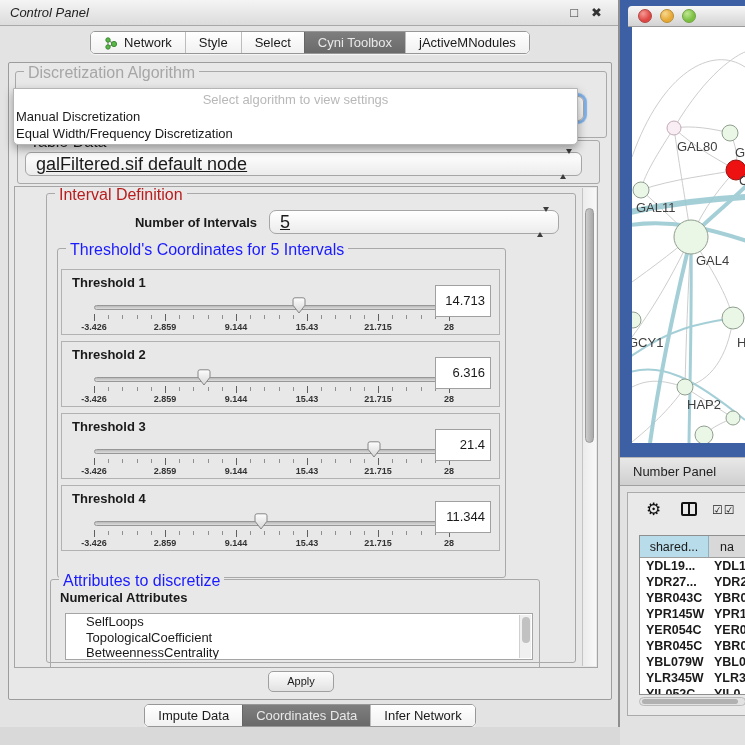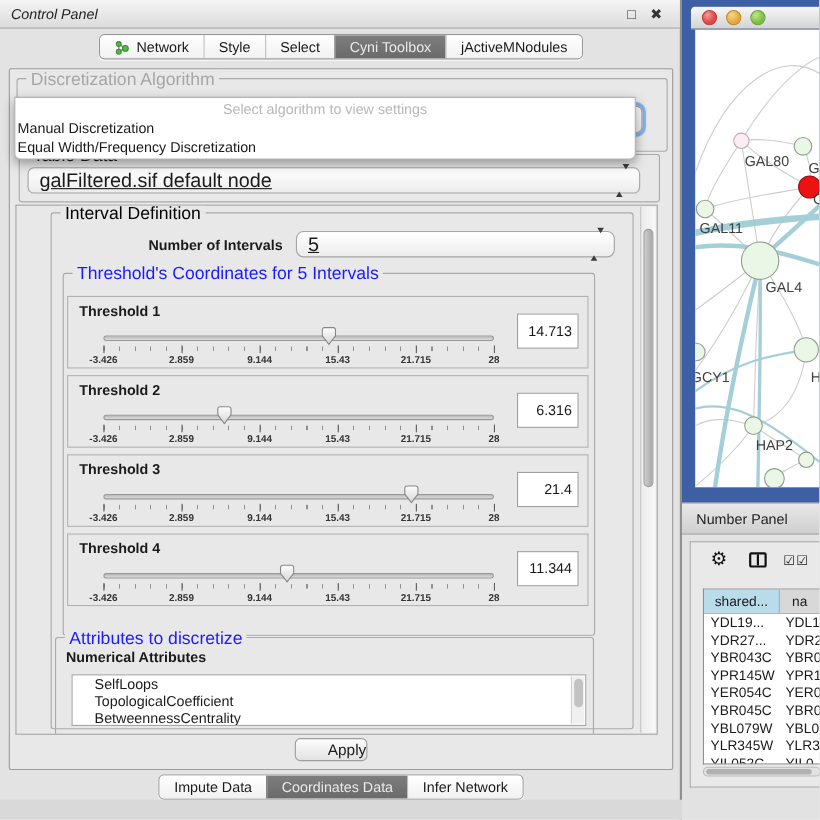--- a/index.html
+++ b/index.html
@@ -29,21 +29,21 @@
   .seg.selected { background:linear-gradient(#7e7e7e,#6a6a6a); color:#e9e9e9; border-left-color:#666; }
   .seg .net-icon { margin-right:6px; display:inline-flex; }
 
   .tab-content { position:absolute; left:8px; top:62px; width:604px; height:638px;
                  border:1px solid #9c9c9c; border-radius:2px; background:#e8e8e8; }
 
   
   .group { position:absolute; border:1px solid #a9a9a9; border-radius:3px; }
   .group-title { position:absolute; top:-8px; left:8px; background:#e8e8e8; padding:0 4px;
                  font-size:16px; white-space:nowrap; }
-  .gt-green { color:#000000; }
+  .gt-green { color:#b91c1c; }
   .gt-blue  { color:#1a1aff; }
   .gt-gray  { color:#a6a6a6; }
 
   
   .combo { background:linear-gradient(#ffffff,#ececec); border:1px solid #a6a6a6; border-radius:6px;
            font-size:18px; line-height:22px; padding-left:10px; position:absolute;text-decoration:underline; }
   .combo .arrows { position:absolute; right:9px; top:50%; transform:translateY(-50%); }
   .arr-up { width:0; height:0; border-left:3.5px solid transparent; border-right:3.5px solid transparent;
             border-bottom:5px solid #3c3c3c; margin-bottom:2px; }
   .arr-dn { width:0; height:0; border-left:3.5px solid transparent; border-right:3.5px solid transparent;
@@ -68,21 +68,21 @@
                  border:1px solid #a5a5a5; background:#e8e8e8; overflow:hidden; }
   .vscrollbar { position:absolute; right:1px; top:1px; bottom:1px; width:14px;
                 background:linear-gradient(to right,#ececec,#f8f8f8); border-left:1px solid #c4c4c4; }
   .vthumb { position:absolute; left:2px; top:20px; width:9px; height:235px; border-radius:5px;
             background:linear-gradient(to right,#cccccc,#a9a9a9); border:1px solid #9a9a9a; }
 
   .interval-group { left:31px; top:6px; width:530px; height:470px; border-color:#a9a9a9; }
   .num-label { position:absolute; left:20px; top:21px; width:190px; text-align:right; font-weight:bold; }
   .spinner { left:222px; top:16px; width:290px; height:24px; border-radius:7px; }
 
-  .thr-group { left:10px; top:54px; width:484px; height:330px; }
+  .thr-group { left:10px; top:54px; width:449px; height:330px; }
   .thr-inner { position:absolute; left:3px; top:20px; right:5px; }
   .threshold-panel { position:relative; height:66px; border:1px solid #b2b2b2; background:#e8e8e8;
                      margin-bottom:6px; }
   .th-label { position:absolute; left:10px; top:5px; font-weight:bold; font-size:13px; }
   .slider { position:absolute; left:32px; top:30px; width:355px; height:34px; }
   .slider-track { position:absolute; left:0; right:0; top:5px; height:5px;
                   background:linear-gradient(#b9b9b9,#dddddd); border:1px solid #979797; border-radius:3px; }
   .tick-minor { position:absolute; left:0; right:0; top:15px; height:4px;
                 background:repeating-linear-gradient(to right,#8f8f8f 0 1px,transparent 1px 4%); }
   .tick-major { position:absolute; top:14px; width:1px; height:7px; background:#5f5f5f; }
@@ -98,21 +98,21 @@
   .attr-list { position:absolute; left:14px; top:33px; width:468px; height:47px; background:#fff;
                border:1px solid #a5a5a5; overflow:hidden; }
   .attr-item { padding-left:20px; line-height:15.5px; font-size:13px; white-space:nowrap; }
   .list-scroll { position:absolute; right:1px; top:1px; bottom:1px; width:12px; background:#f0f0f0;
                  border-left:1px solid #d0d0d0; }
   .list-thumb { position:absolute; left:1.5px; top:2px; width:8px; height:26px; border-radius:4px;
                 background:#c2c2c2; }
 
   .apply-btn { position:absolute; left:268px; top:671px; width:66px; height:21px; border-radius:5px;
                background:linear-gradient(#fdfdfd,#e2e2e2); border:1px solid #9f9f9f;
-               font-size:14px; text-align:right; line-height:19px; }
+               font-size:11px; text-align:center; line-height:19px; }
 
   .bottom-strip { position:absolute; left:0; top:727px; width:620px; height:18px; background:#d9d9d9; }
 
   
   .right-side { position:absolute; left:620px; top:0; width:125px; height:745px; background:#e2e2e2; }
   .net-frame { position:absolute; left:0; top:0; width:125px; height:457px; background:#3d5fa4; }
   .net-titlebar { position:absolute; left:8px; top:6px; width:117px; height:21px;
                   background:linear-gradient(#f7f7f7,#d3d3d3); border-bottom:1px solid #9a9a9a;
                   border-radius:4px 0 0 0; }
   .light { position:absolute; top:3px; width:14px; height:14px; border-radius:50%; }
@@ -134,21 +134,21 @@
   .cols-icon { position:absolute; left:53px; top:9px; width:16px; height:14px;
                border:2px solid #111; border-radius:2px; }
   .cols-icon div { position:absolute; left:50%; top:0; width:2px; height:100%; background:#111; transform:translateX(-50%); }
   .checks { position:absolute; left:84px; top:10px; font-size:12px; color:#222; letter-spacing:1px; }
   .grid { position:absolute; left:11px; top:42px; width:107px; height:160px; background:#fff;
           border:1px solid #8f8f8f; border-right:none; overflow:hidden; }
   .thead { display:flex; height:22px; line-height:22px; border-bottom:1px solid #9f9f9f; }
   .h1 { width:69px; background:#b9dcea; border-right:1px solid #8fb2c2; text-align:center;
         font-size:12.5px; overflow:hidden; white-space:nowrap; }
   .h2 { flex:1; background:#d8d8d8; padding-left:11px; font-size:12.5px; overflow:hidden; white-space:nowrap; }
-  .tbody { overflow:hidden; height:161px; }
+  .tbody { overflow:hidden; height:161px;font-weight:bold; }
   .trow { display:flex; height:16px; line-height:16px; font-size:12.5px; }
   .c1 { width:69px; padding-left:6px; overflow:hidden; white-space:nowrap; }
   .c2 { flex:1; padding-left:5px; overflow:hidden; white-space:nowrap; }
   .hscroll { position:absolute; left:11px; top:204px; width:107px; height:9px; background:#e2e2e2;
              border:1px solid #bbb; border-radius:5px; }
   .hthumb { position:absolute; left:2px; top:1px; width:96px; height:5px; border-radius:3px; background:#b1b1b1; }
 </style>
 </head>
 <body>
 

